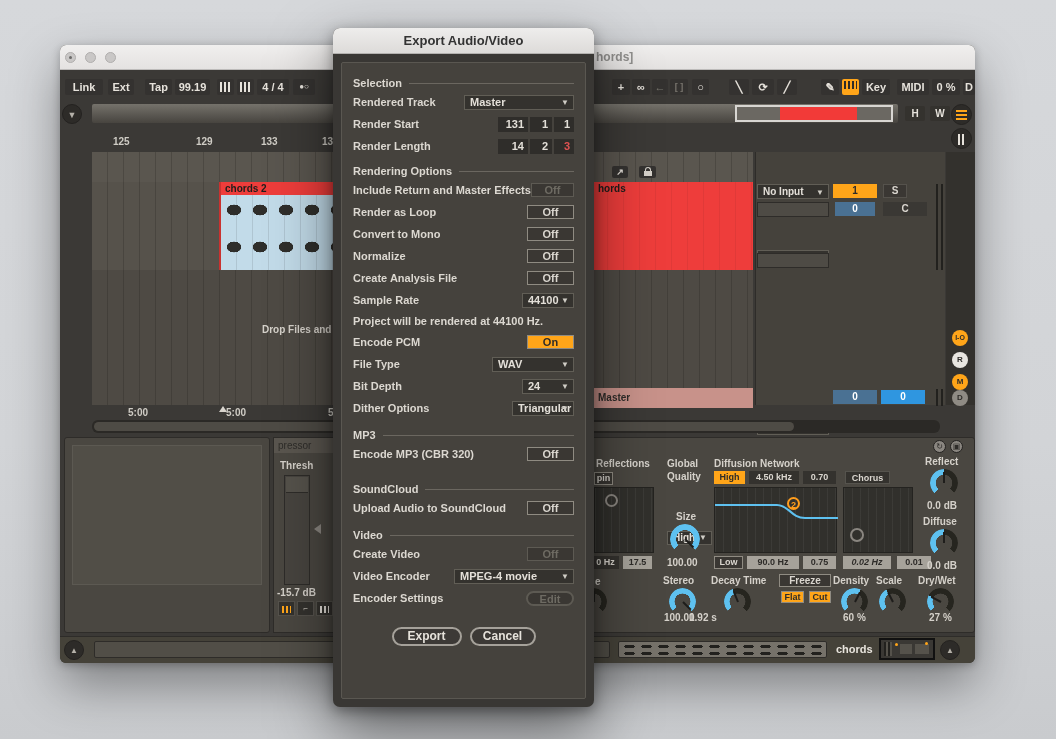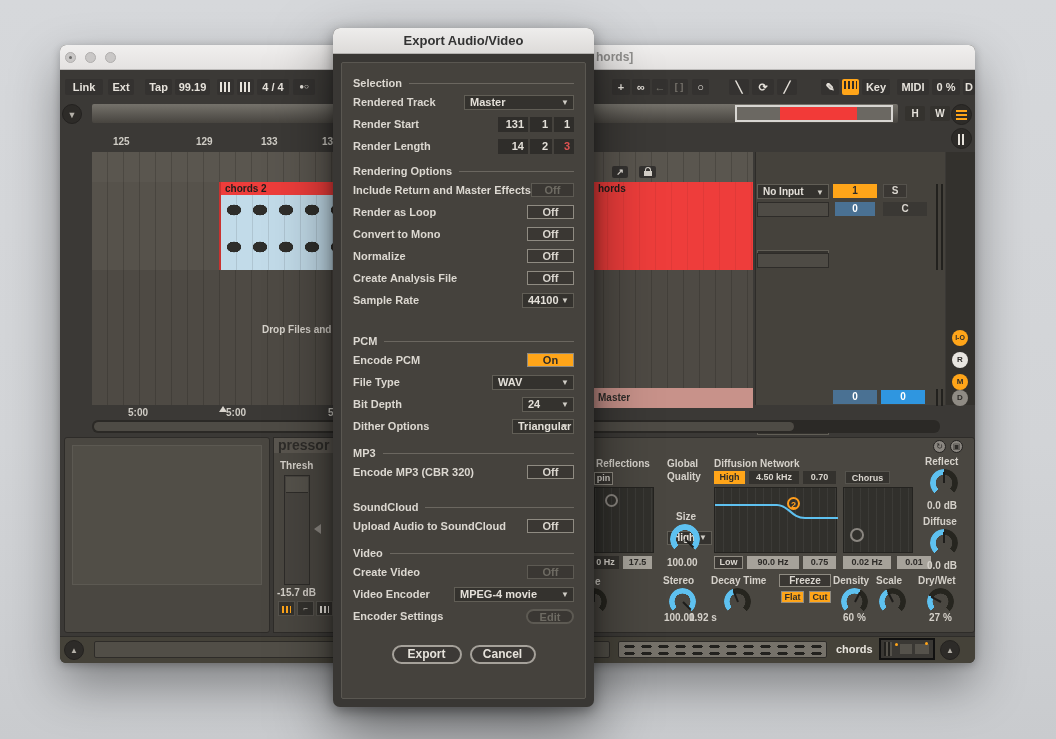--- a/index.html
+++ b/index.html
@@ -190,21 +190,21 @@
   <div class="a" style="left:219px;top:406px;width:0;height:0;border-left:4px solid transparent;border-right:4px solid transparent;border-bottom:6px solid #d8d4cd;"></div>
   <div class="a" style="left:92px;top:420px;width:848px;height:13px;background:#2b2926;border-radius:6px;">
     <div style="position:absolute;left:2px;top:2px;width:700px;height:9px;background:#4e4b45;border-radius:5px;"></div>
   </div>
 
   <div class="a" style="left:64px;top:437px;width:206px;height:196px;background:#4a4741;border:1px solid #2e2c29;border-radius:3px;">
     <div style="position:absolute;left:7px;top:7px;width:190px;height:140px;background:#514e47;border:1px solid #5c5952;"></div>
   </div>
 
   <div class="a" style="left:273px;top:437px;width:61px;height:196px;background:#4a4741;border:1px solid #2e2c29;">
-    <div style="height:15px;background:#5a564f;color:#2e2c29;font-size:14px;font-weight:bold;padding-left:4px;line-height:15px;">pressor</div>
+    <div style="height:15px;background:#5a564f;color:#2e2c29;font-size:10px;font-weight:normal;padding-left:4px;line-height:15px;">pressor</div>
     <div class="lbl" style="position:absolute;left:6px;top:22px;">Thresh</div>
     <div style="position:absolute;left:10px;top:37px;width:26px;height:110px;border:1px solid #2e2c29;background:#47443f;">
       <div style="position:absolute;left:1px;top:1px;width:22px;height:16px;background:#55524b;border-bottom:1px solid #2e2c29;"></div>
     </div>
     <div style="position:absolute;left:40px;top:86px;width:0;height:0;border-top:5px solid transparent;border-bottom:5px solid transparent;border-right:7px solid #8a8680;"></div>
     <div class="lbl" style="position:absolute;left:3px;top:149px;">-15.7 dB</div>
     <div style="position:absolute;left:4px;top:163px;width:17px;height:15px;background:#34322e;border:1px solid #55524c;">
         <div style="margin:4px 3px 0;height:7px;background:repeating-linear-gradient(90deg,#ffa519 0 2px,transparent 2px 4px);"></div>
       </div>
     <div style="position:absolute;left:23px;top:163px;width:17px;height:15px;background:#34322e;border:1px solid #55524c;color:#b5b1a9;font-size:8px;text-align:center;line-height:13px;">⌐</div>
@@ -246,21 +246,21 @@
     <div style="position:absolute;left:72px;top:9px;width:13px;height:13px;border:2px solid #ff9d1c;border-radius:50%;color:#ff9d1c;font-size:9px;font-weight:bold;text-align:center;line-height:13px;">2</div>
   </div>
   <div class="a btn-off" style="left:714px;top:556px;width:29px;height:13px;line-height:11px;font-size:9px;">Low</div>
   <div class="a lightbox" style="left:747px;top:556px;width:52px;height:13px;line-height:13px;">90.0 Hz</div>
   <div class="a lightbox" style="left:803px;top:556px;width:33px;height:13px;line-height:13px;">0.75</div>
 
   <div class="a darkbox" style="left:845px;top:471px;width:45px;height:13px;line-height:13px;border:1px solid #55534d;">Chorus</div>
   <div class="a pad" style="left:843px;top:487px;width:70px;height:66px;">
     <div class="ringmark" style="position:absolute;left:6px;top:40px;width:14px;height:14px;"></div>
   </div>
-  <div class="a lightbox" style="left:843px;top:556px;width:48px;height:13px;line-height:13px;">0.02 Hz</div>
+  <div class="a lightbox" style="left:843px;top:556px;width:48px;height:13px;line-height:13px;font-style:italic;">0.02 Hz</div>
   <div class="a lightbox" style="left:897px;top:556px;width:34px;height:13px;line-height:13px;">0.01</div>
 
   <div class="a lbl" style="left:925px;top:456px;">Reflect</div>
   <div class="knob" style="left:930px;top:469px;width:28px;height:28px;">
     <div class="ring" style="background:conic-gradient(from 225deg,#5ec1f0 0 135deg,#26251f 135deg 270deg,transparent 270deg);"></div>
     <div class="needle" style="transform:rotate(180deg);"></div>
   </div>
   <div class="a lbl" style="left:927px;top:500px;">0.0 dB</div>
   <div class="a lbl" style="left:923px;top:516px;">Diffuse</div>
   <div class="knob" style="left:930px;top:529px;width:28px;height:28px;">
@@ -380,25 +380,24 @@
         <span class="btn-off" style="width:47px;height:14px;line-height:12px;">Off</span>
       </div>
       <div class="drow">
         <span class="dlabel">Create Analysis File</span>
         <span class="btn-off" style="width:47px;height:14px;line-height:12px;">Off</span>
       </div>
       <div class="drow">
         <span class="dlabel">Sample Rate</span>
         <span class="dd" style="width:52px;height:15px;line-height:13px;"><span>44100</span><span class="arr">▼</span></span>
       </div>
-
-      <div class="sech" style="margin-top:22px;">
-          <span>PCM</span>
-          <i></i>
-        </div>
+      <div style="height:20px;display:flex;align-items:center;">
+        <span class="dlabel" style="color:#dcd8d1;font-size:11px;font-weight:bold;">Project will be rendered at 44100 Hz.</span>
+      </div>
+
       <div class="drow">
         <span class="dlabel">Encode PCM</span>
         <span class="btn-on" style="width:47px;height:14px;line-height:12px;">On</span>
       </div>
       <div class="drow">
         <span class="dlabel">File Type</span>
         <span class="dd" style="width:82px;height:15px;line-height:13px;"><span>WAV</span><span class="arr">▼</span></span>
       </div>
       <div class="drow">
         <span class="dlabel">Bit Depth</span>

